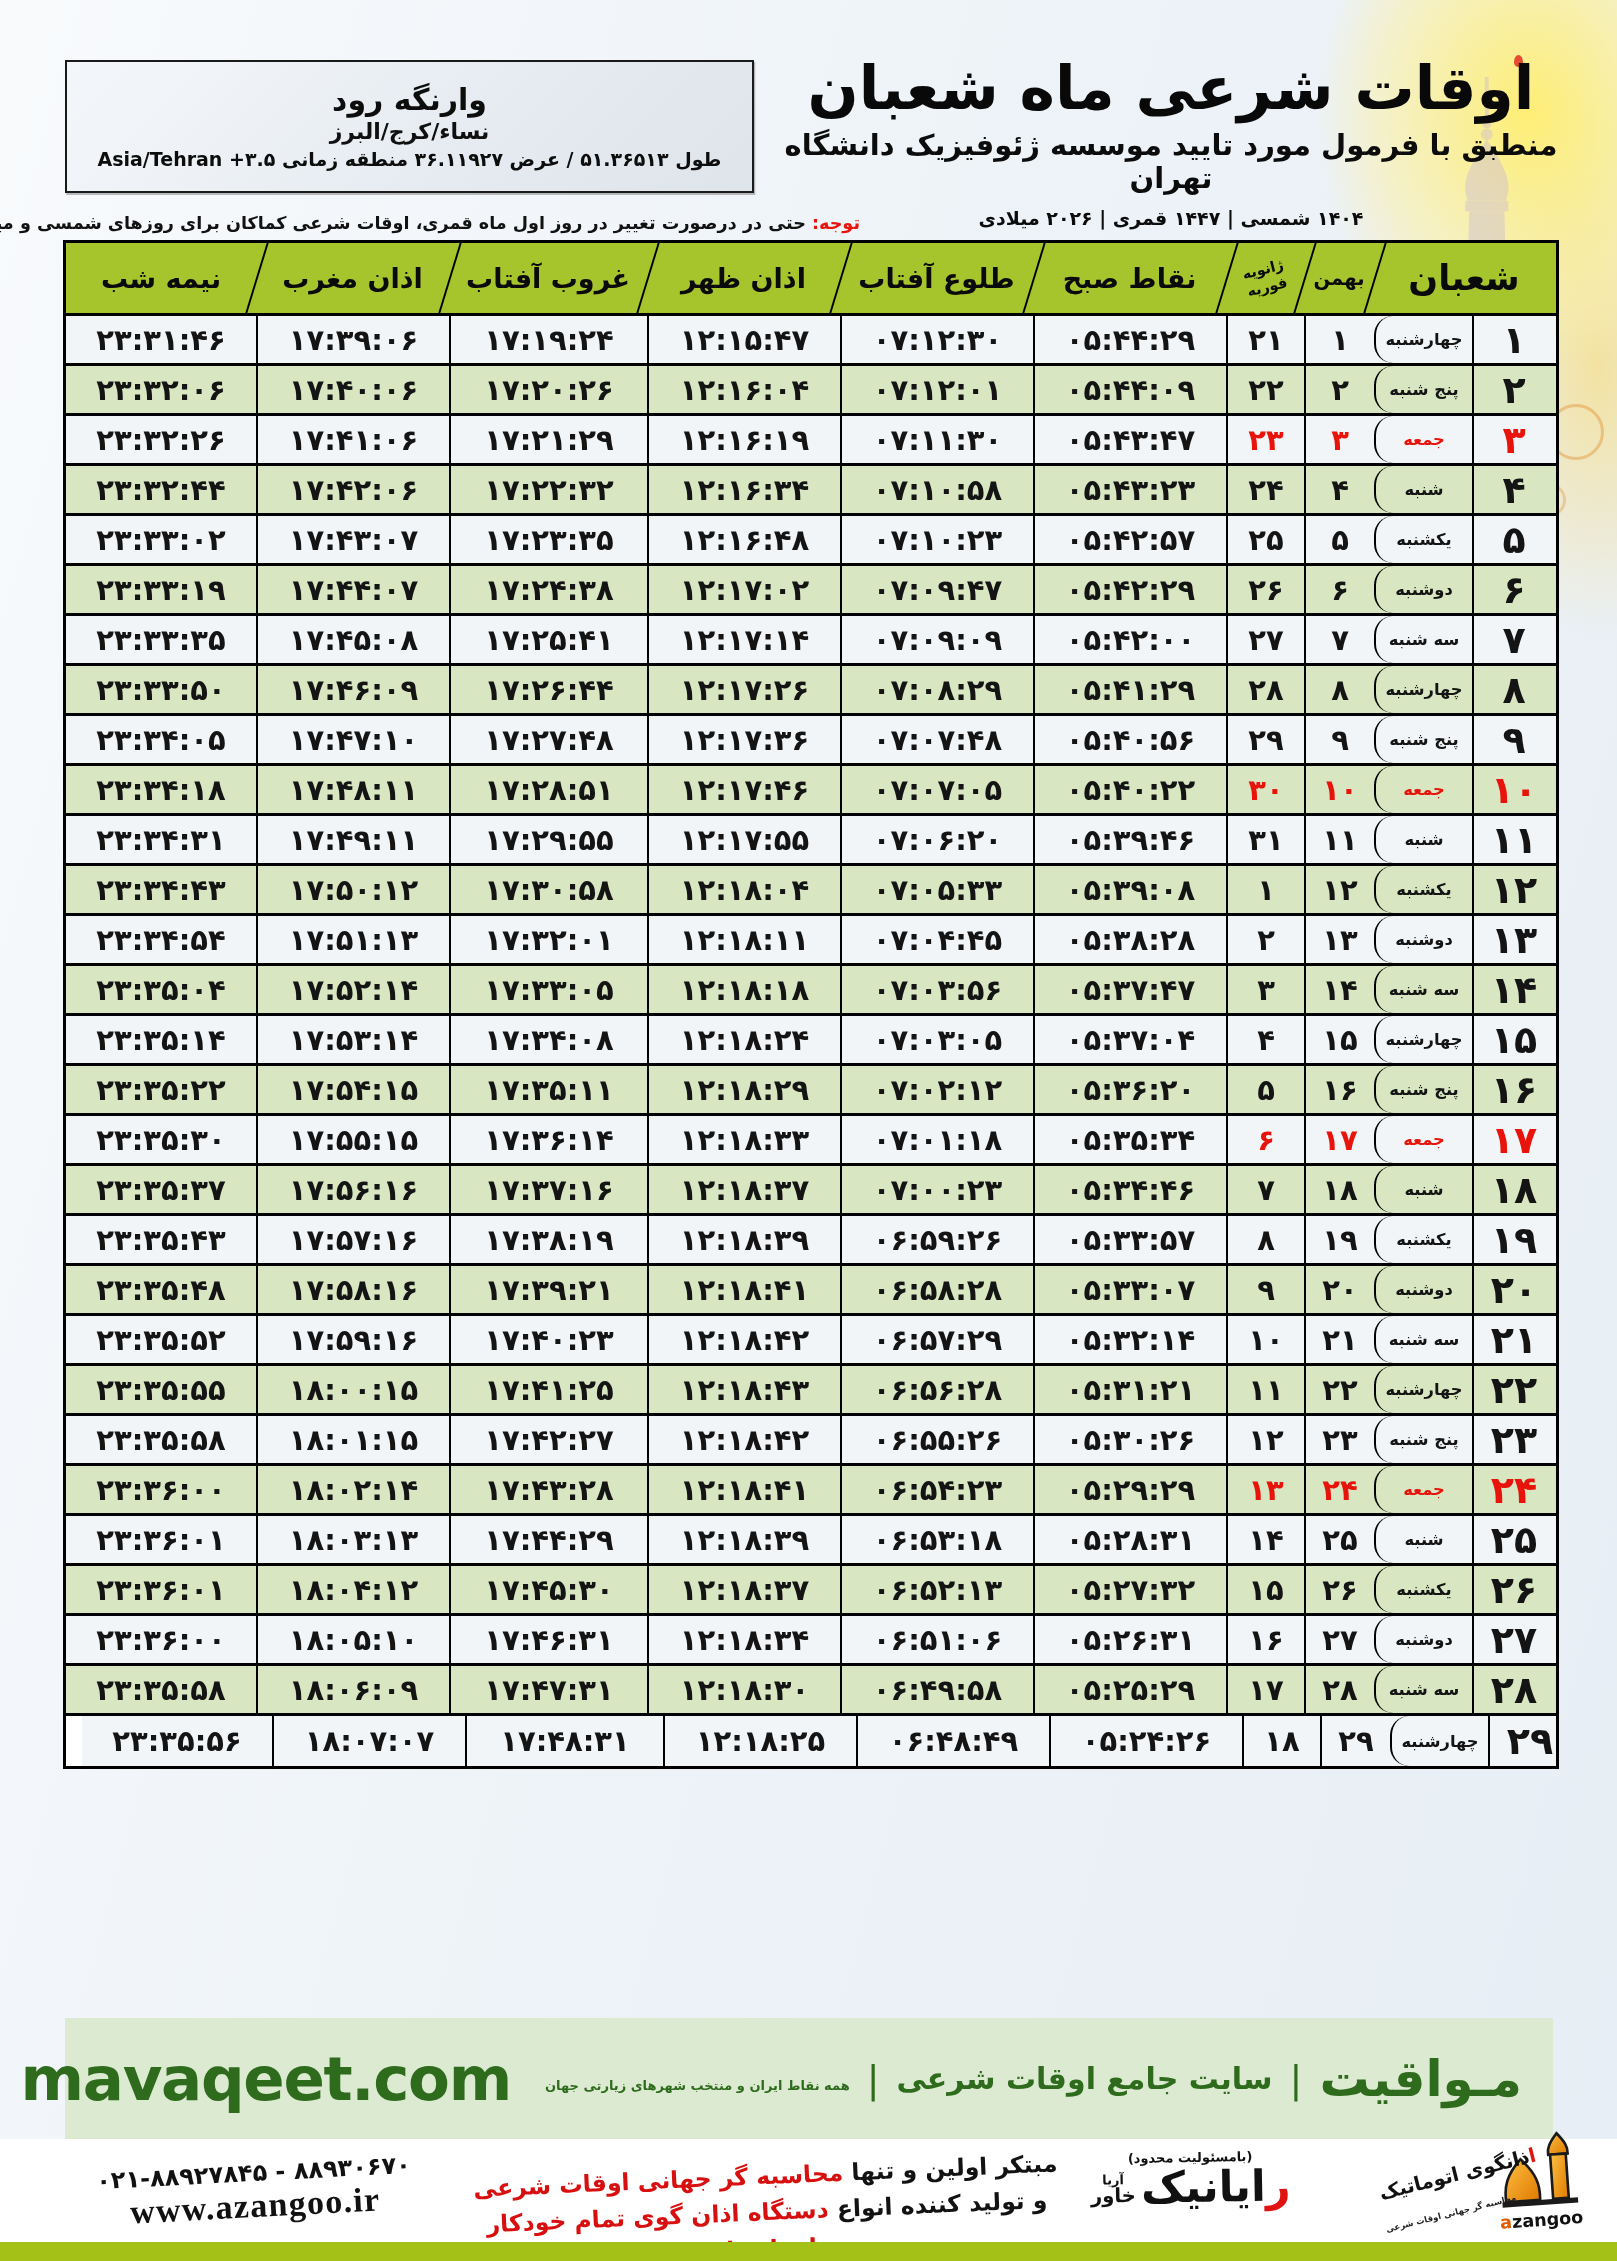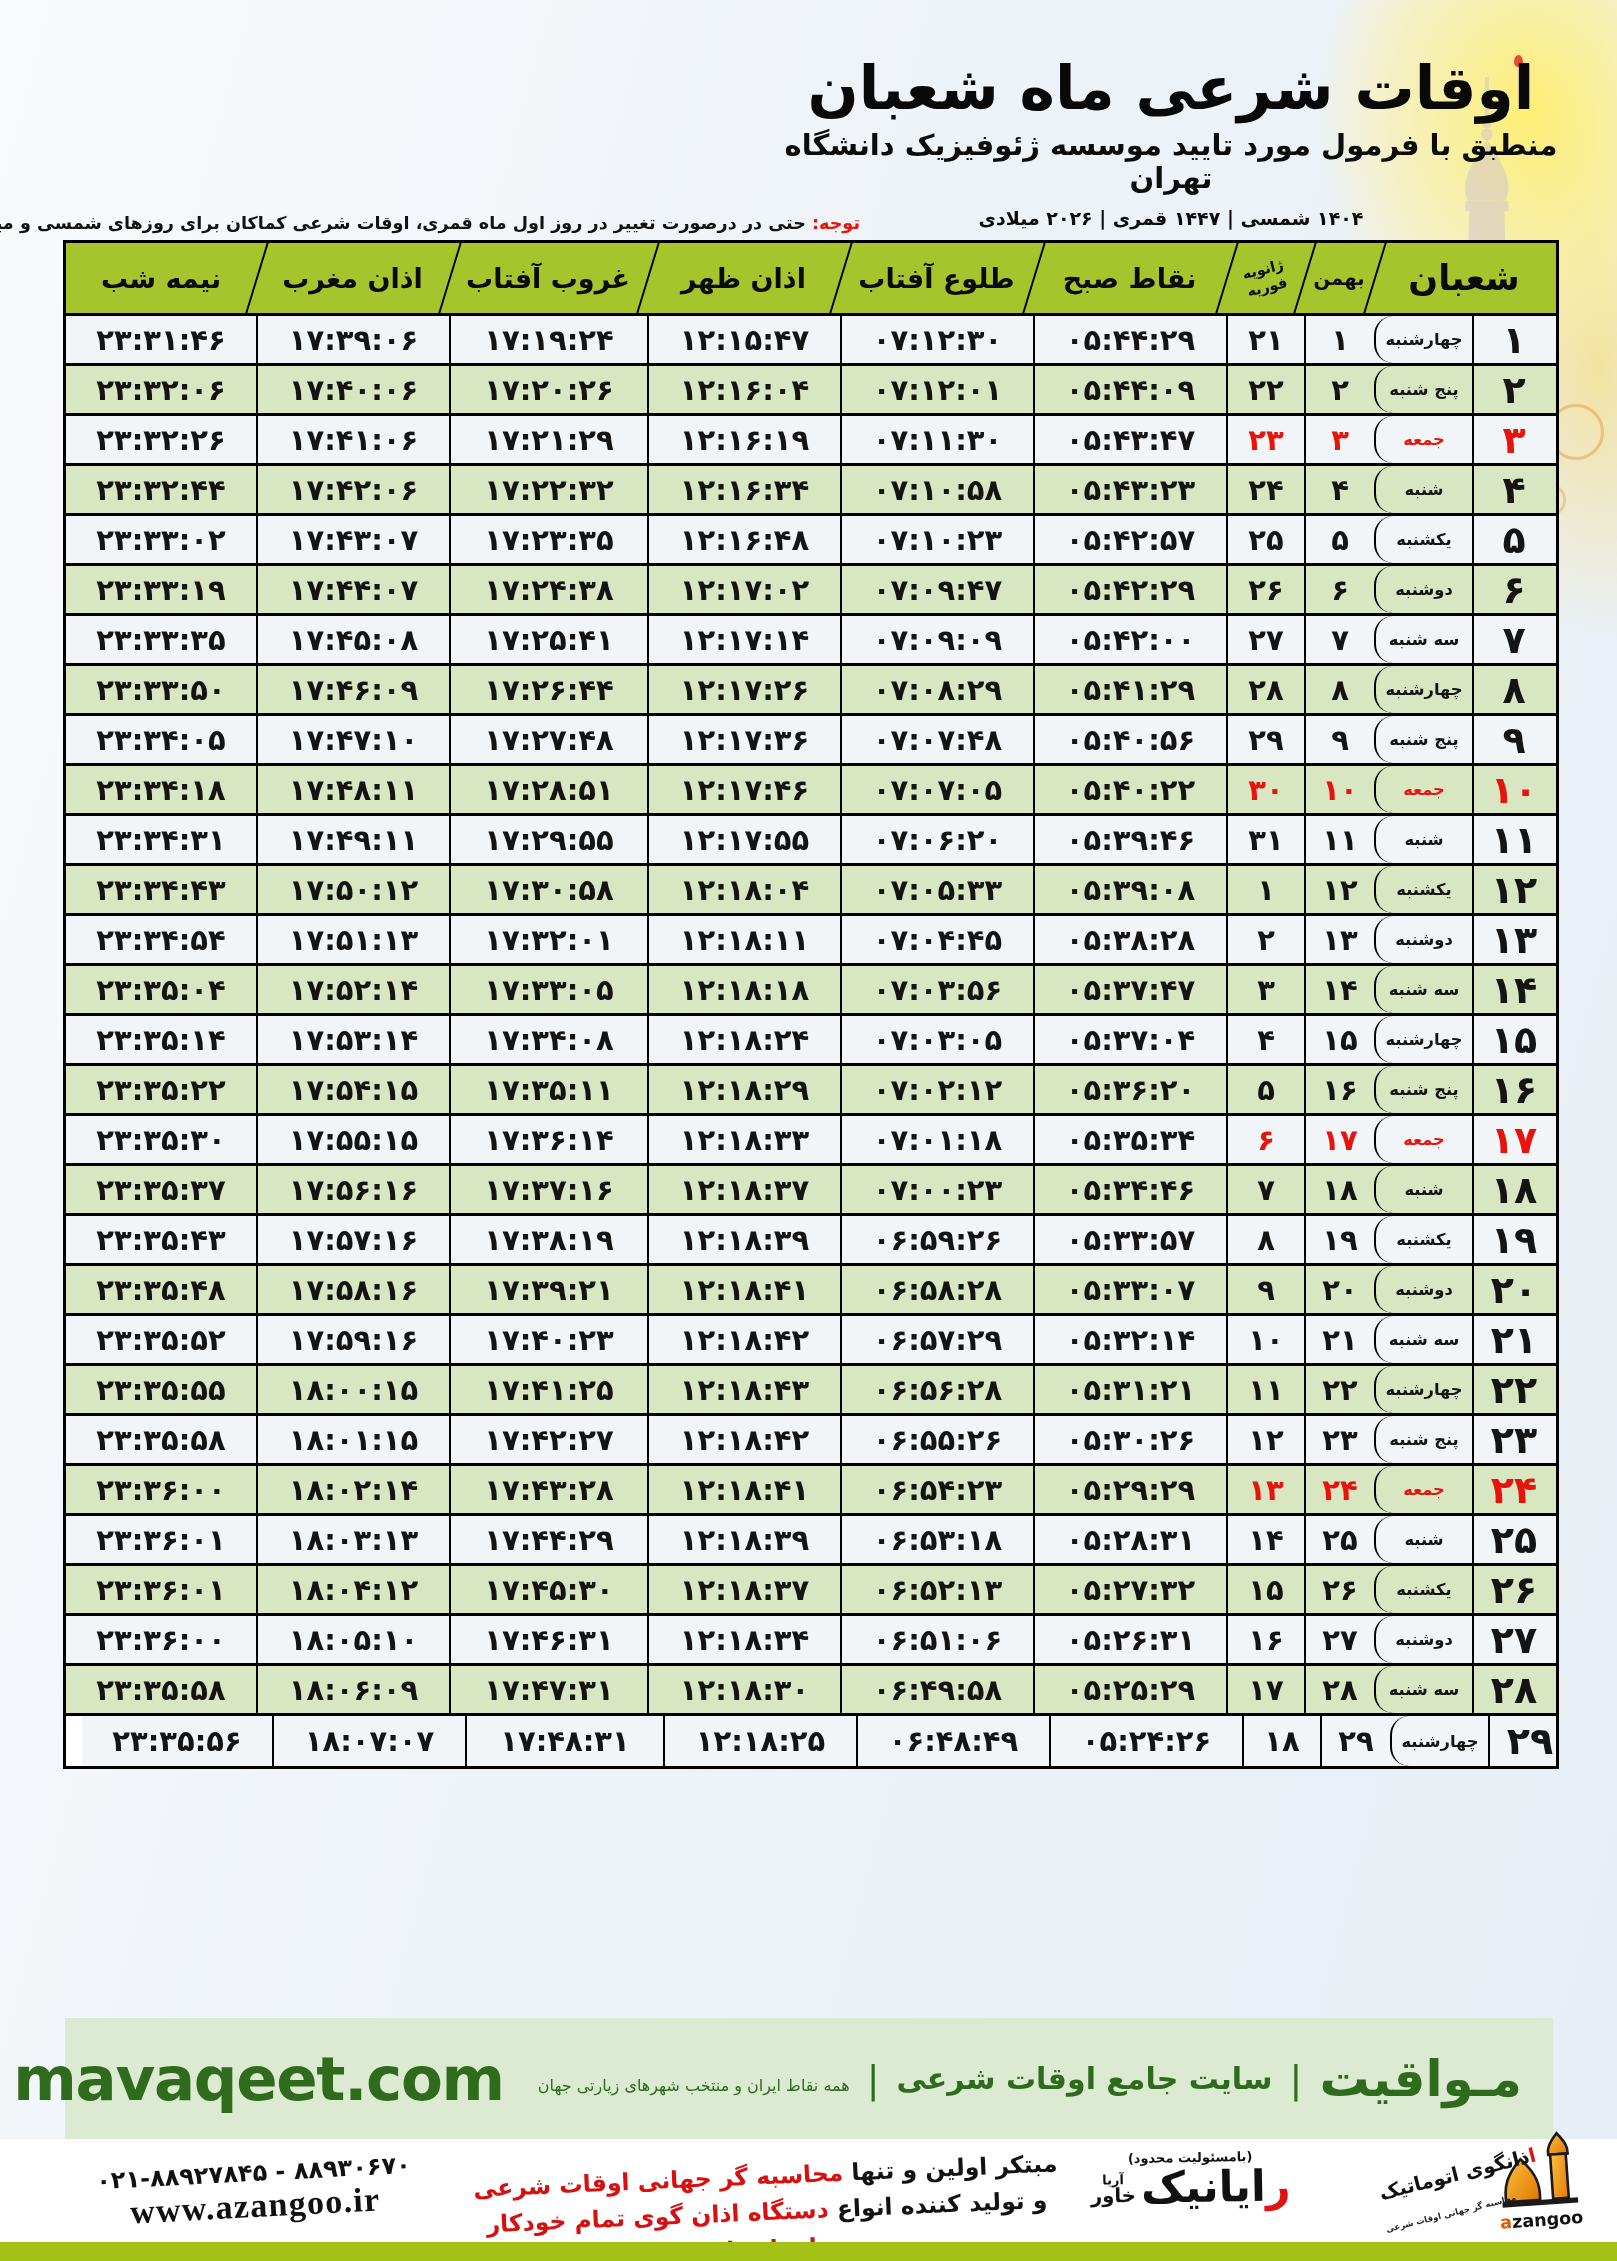--- a/index.html
+++ b/index.html
@@ -68,21 +68,21 @@
   .c-day  { font-size:38px; font-weight:800; }
   .trow.friday .fri-red { color:#e8140c; }
 
   
   .mv-bar { position:absolute; left:65px; top:2018px; width:1488px; height:121px;
     background:#dcead2; display:flex; align-items:center; direction:rtl;
     padding:0 31px; color:#2f6b1d; gap:17px; }
   .mv-brand { font-size:50px; font-weight:800; white-space:nowrap; }
   .mv-sep { font-size:38px; font-weight:400; color:#2f6b1d; }
   .mv-tag { font-size:30px; font-weight:800; white-space:nowrap; }
-  .mv-sub { font-size:16px; font-weight:400; white-space:nowrap;margin-top:13px; }
+  .mv-sub { font-size:13px; font-weight:700; white-space:nowrap;margin-top:13px; }
   .mv-spacer { flex:1; }
   .mv-url { font-size:61px; font-weight:800; direction:ltr; letter-spacing:-1.3px; white-space:nowrap; }
 
   
   .footer-band { position:absolute; left:0; top:2139px; width:1618px; height:104px; background:#ffffff; }
   .f-left { position:absolute; left:59px; top:2159px; width:391px; text-align:center;
             transform:rotate(-3deg); color:#111; }
   .f-phone { font-size:24px; font-weight:800; direction:ltr; }
   .f-site { font-family:"Liberation Serif", serif; font-size:34px; font-weight:700; letter-spacing:1.3px; }
   .f-mid { position:absolute; left:457px; top:2158px; width:620px; direction:rtl; text-align:center;
@@ -127,20 +127,25 @@
       <rect x="34" y="190" width="66" height="16"></rect>
       <path d="M40 206 L94 206 L104 580 L30 580 Z"></path>
       <rect x="26" y="580" width="92" height="20"></rect>
     </g>
   </svg>
   <div class="art-swirl sw1"></div>
   <div class="art-swirl sw2"></div>
 
   <div class="content">
 
+    <div class="loc-box">
+      <div class="loc-name">وارنگه رود</div>
+      <div class="loc-region">نساء/کرج/البرز</div>
+      <div class="loc-coords">طول ۵۱.۳۶۵۱۳ / عرض ۳۶.۱۱۹۲۷ منطقه زمانی Asia/Tehran +۳.۵</div>
+    </div>
 
     <div class="title-block">
       <div class="main-title">اوقات شرعی ماه شعبان</div>
       <div class="sub-title">منطبق با فرمول مورد تایید موسسه ژئوفیزیک دانشگاه تهران</div>
       <div class="date-line">۱۴۰۴ شمسی | ۱۴۴۷ قمری | ۲۰۲۶ میلادی</div>
     </div>
 
     <div class="note"><span class="note-label">توجه:</span><span> حتی در درصورت تغییر در روز اول ماه قمری، اوقات شرعی کماکان برای روزهای شمسی و میلادی معتبر است.</span></div>
 
     <div class="ptable">

